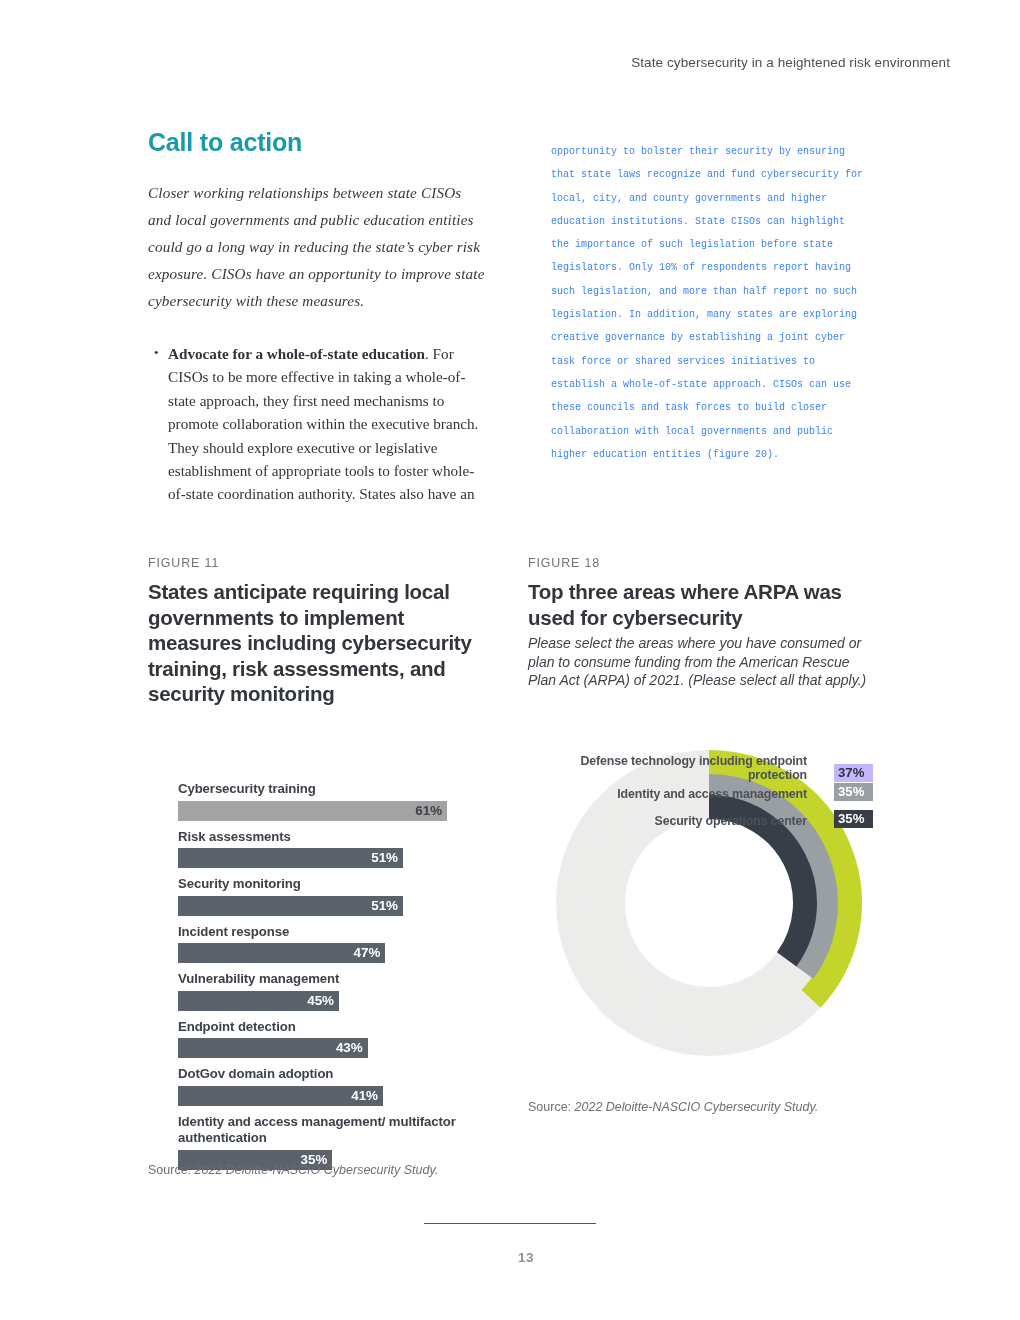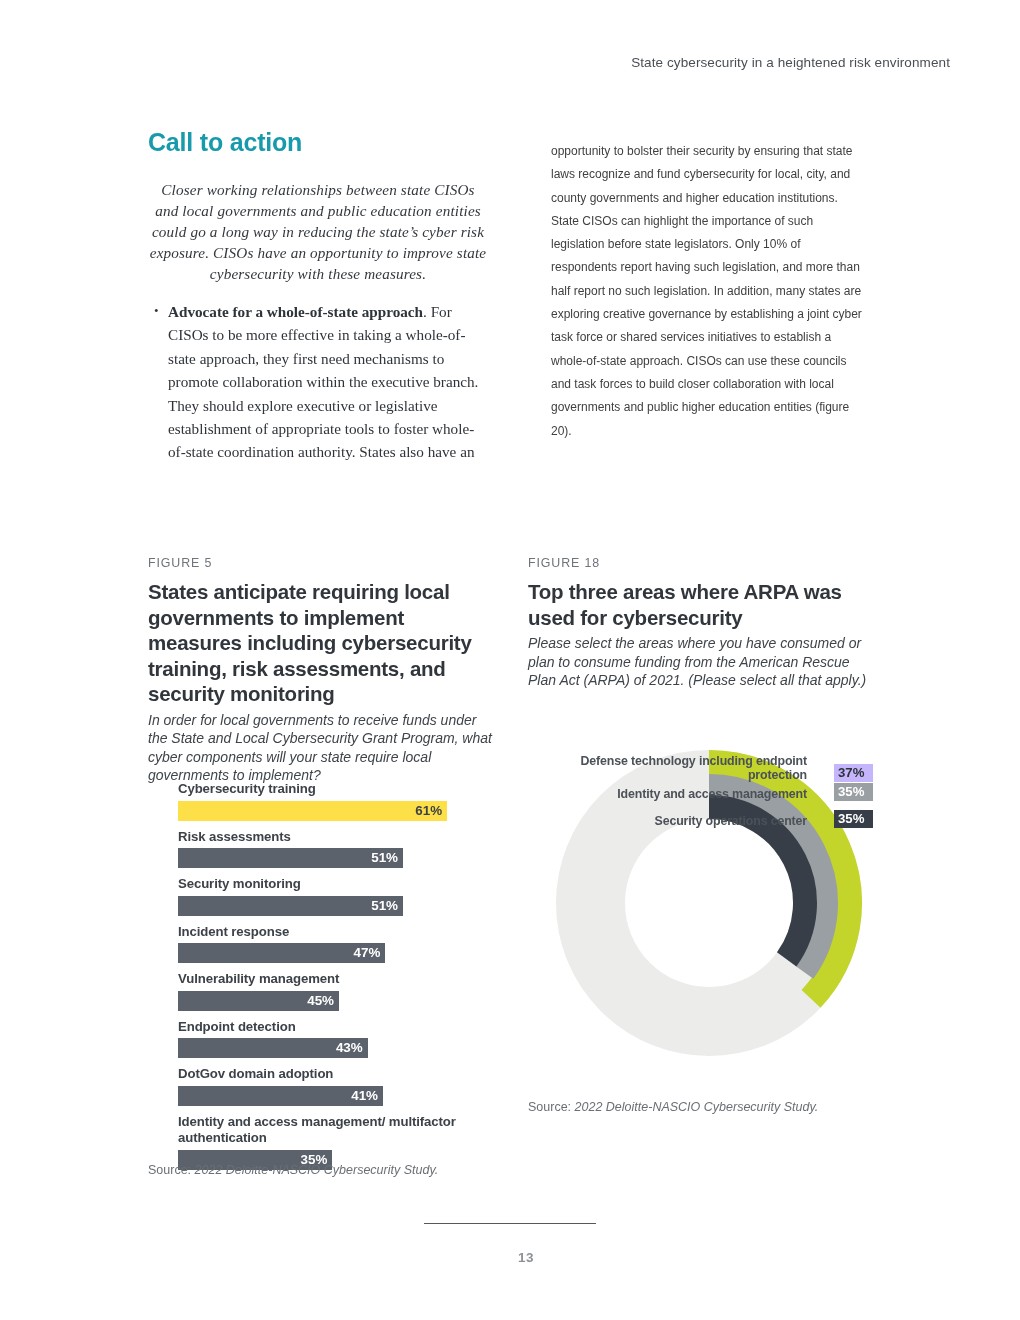--- a/index.html
+++ b/index.html
@@ -54,25 +54,24 @@
     font-size: 25px;
     font-weight: bold;
     color: #179aab;
     letter-spacing: -0.2px;
   }
 
   .lede {
     font-family: "Liberation Serif", serif;
     font-style: italic;
     font-size: 15.2px;
-    line-height: 21px;
+    line-height: 27px;
     color: #33383e;
-    margin: 0 0 16px 0;
+    margin: 0 0 28px 0;
     letter-spacing: 0.15px;
-    text-align: center;
   }
 
   ul.bullets {
     margin: 0;
     padding: 0 0 0 20px;
     list-style: none;
   }
   ul.bullets li {
     position: relative;
     font-family: "Liberation Serif", serif;
@@ -86,24 +85,24 @@
     left: -14px;
     top: -1px;
     font-size: 13px;
     color: #2f343a;
   }
   ul.bullets li b {
     font-weight: bold;
   }
 
   .body-serif {
-    font-family: Liberation Sans, sans-serif;
-    font-size: 12px;
+    font-family: Liberation Mono, monospace;
+    font-size: 10px;
     line-height: 23.3px;
-    color: #404040;
+    color: #3b82f6;
     margin: 0;
   }
 
   
   .fig {
     position: absolute;
   }
   .fig-17 { left: 148px;  top: 556px; width: 345px; }
   .fig-18 { left: 528px;  top: 556px; width: 345px; }
 
@@ -172,21 +171,21 @@
     justify-content: flex-end;
     box-sizing: border-box;
     padding-right: 5px;
   }
   .bar-value {
     font-family: "Liberation Sans", sans-serif;
     font-size: 13.4px;
     font-weight: bold;
     line-height: 1;
   }
-  .bar-fill.accent  { background: #fde047; }
+  .bar-fill.accent  { background: #a3a3a3; }
   .bar-fill.accent .bar-value { color: #3d4249; }
   .bar-fill.neutral { background: #5b626b; padding-left: 28px; }
   .bar-fill.neutral .bar-value { color: #ffffff; }
 
   
   .radial-wrap {
     position: absolute;
     left: 528px;
     top: 748px;
     width: 345px;
@@ -262,32 +261,31 @@
 <body>
 
 <div class="page">
 
   <div class="running-head">State cybersecurity in a heightened risk environment</div>
 
   <div class="col-left">
     <h1 class="section-title">Call to action</h1>
     <p class="lede">Closer working relationships between state CISOs and local governments and public education entities could go a long way in reducing the state’s cyber risk exposure. CISOs have an opportunity to improve state cybersecurity with these measures.</p>
     <ul class="bullets">
-      <li><b>Advocate for a whole-of-state approach</b><span>. For CISOs to be more effective in taking a whole-of-state approach, they first need mechanisms to promote collaboration within the executive branch. They should explore executive or legislative establishment of appropriate tools to foster whole-of-state coordination authority. States also have an</span></li>
+      <li><b>Advocate for a whole-of-state education</b><span>. For CISOs to be more effective in taking a whole-of-state approach, they first need mechanisms to promote collaboration within the executive branch. They should explore executive or legislative establishment of appropriate tools to foster whole-of-state coordination authority. States also have an</span></li>
     </ul>
   </div>
 
   <div class="col-right">
     <p class="body-serif">opportunity to bolster their security by ensuring that state laws recognize and fund cybersecurity for local, city, and county governments and higher education institutions. State CISOs can highlight the importance of such legislation before state legislators. Only 10% of respondents report having such legislation, and more than half report no such legislation. In addition, many states are exploring creative governance by establishing a joint cyber task force or shared services initiatives to establish a whole-of-state approach. CISOs can use these councils and task forces to build closer collaboration with local governments and public higher education entities (figure 20).</p>
   </div>
 
   <div class="fig fig-17">
-    <div class="fig-kicker">FIGURE 5</div>
+    <div class="fig-kicker">FIGURE 11</div>
     <div class="fig-title">States anticipate requiring local governments to implement measures including cybersecurity training, risk assessments, and security monitoring</div>
-    <div class="fig-sub">In order for local governments to receive funds under the State and Local Cybersecurity Grant Program, what cyber components will your state require local governments to implement?</div>
   </div>
 
   <div class="barchart" id="barchart">
       <div class="bar-row">
         <div class="bar-label">Cybersecurity training</div>
         <div class="bar-track">
           <div class="bar-fill accent" style="width: 269.1px;">
             <span class="bar-value">61%</span>
           </div>
         </div>

